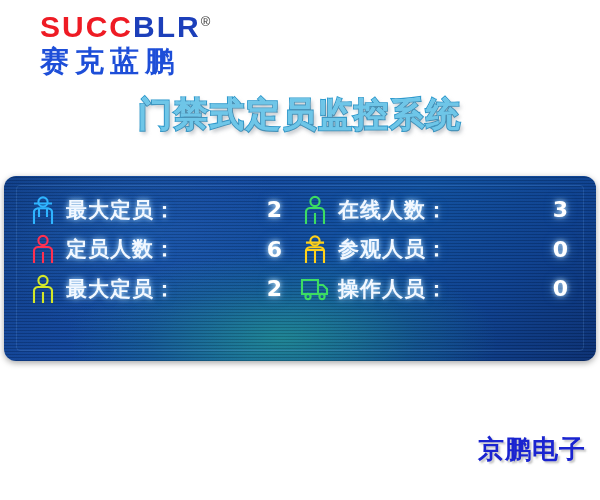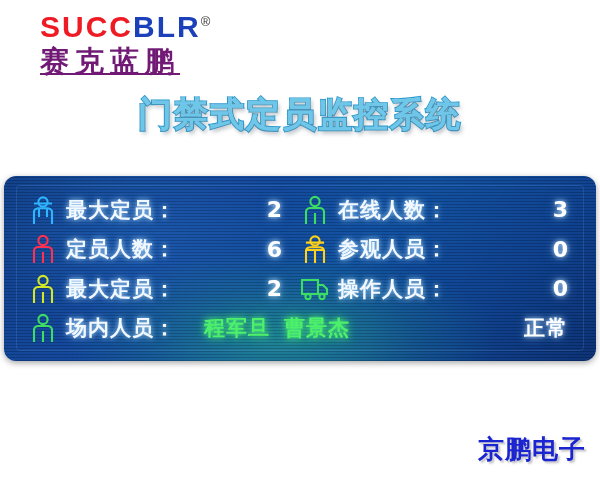--- a/index.html
+++ b/index.html
@@ -38,26 +38,25 @@
     font-size: 13px;
     vertical-align: super;
     color: #333333;
     font-weight: normal;
     letter-spacing: 0;
   }
   #brand-cn {
     font-family: "DejaVu Serif", "Liberation Serif", serif;
     font-weight: bold;
     font-size: 29px;
-    color: #701a75;
+    color: #1d4ed8;
     letter-spacing: 6px;
     line-height: 34px;
     margin-top: 1px;
     white-space: nowrap;
-    text-decoration: underline;
   }
 
   
   #page-title {
     position: absolute;
     left: 0;
     top: 92px;
     width: 600px;
     text-align: center;
     font-family: "DejaVu Sans", "Liberation Sans", sans-serif;
@@ -321,36 +320,18 @@
               <circle cx="8" cy="20.5" r="2.6"></circle>
               <circle cx="22" cy="20.5" r="2.6"></circle>
             </g>
           </svg>
         </span>
         <span class="led-label">操作人员：</span>
         <span class="led-value">0</span>
       </div>
     </div>
 
-    <div class="led-row">
-      <div class="row-names">
-        <span class="led-icon">
-          <svg width="26" height="30" viewBox="0 0 26 30">
-            <g fill="none" stroke="#3ddc62" stroke-width="2.1" stroke-linecap="square">
-              <circle cx="13" cy="6.5" r="4.6"></circle>
-              <path d="M4 28 L4 17 Q4 13.6 8 13 L18 13 Q22 13.6 22 17 L22 28"></path>
-              <line x1="13" y1="19" x2="13" y2="28"></line>
-            </g>
-          </svg>
-        </span>
-        <span class="led-label">场内人员：</span>
-        <span class="led-names">程军旦</span>
-        <span class="name-gap"></span>
-        <span class="led-names" style="margin-left:0">曹景杰</span>
-        <span class="led-status">正常</span>
-      </div>
-    </div>
 
   </div>
   <div id="led-scanlines"></div>
 </div>
 
 <div id="footer-brand">京鹏电子</div>
 
 </body></html>

